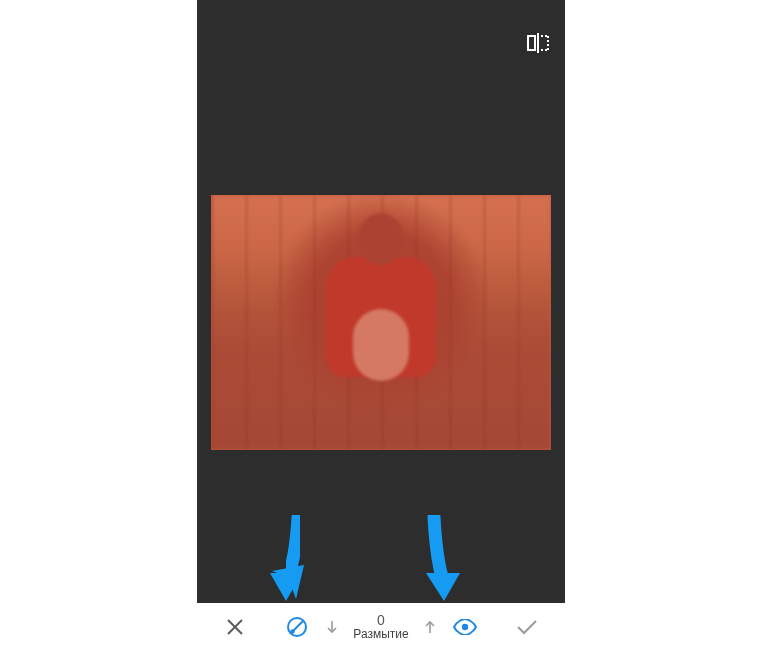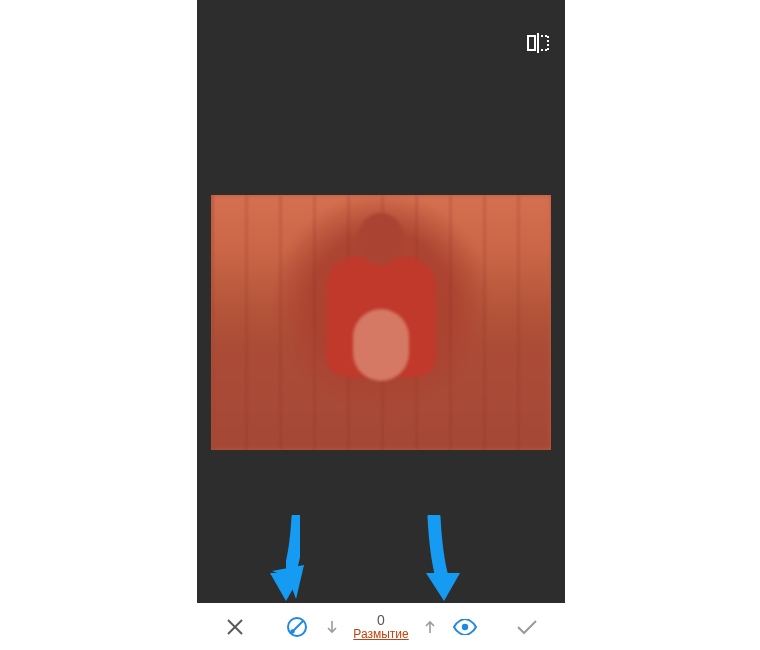--- a/index.html
+++ b/index.html
@@ -140,23 +140,22 @@
     display:flex;
     align-items:center;
     gap:10px;
   }
   .val{
     font-size:14px;
     color:#555;
   }
   .lbl{
     font-size:12px;
-    color:#c2410c;
+    color:#404040;
     margin-top:1px;
-    text-decoration:underline;
   }
   .arrow{
     display:flex;align-items:center;justify-content:center;
     width:22px;height:22px;
   }
   .pointer-arrow{
     position:absolute;
     width:60px;
     height:90px;
     pointer-events:none;

